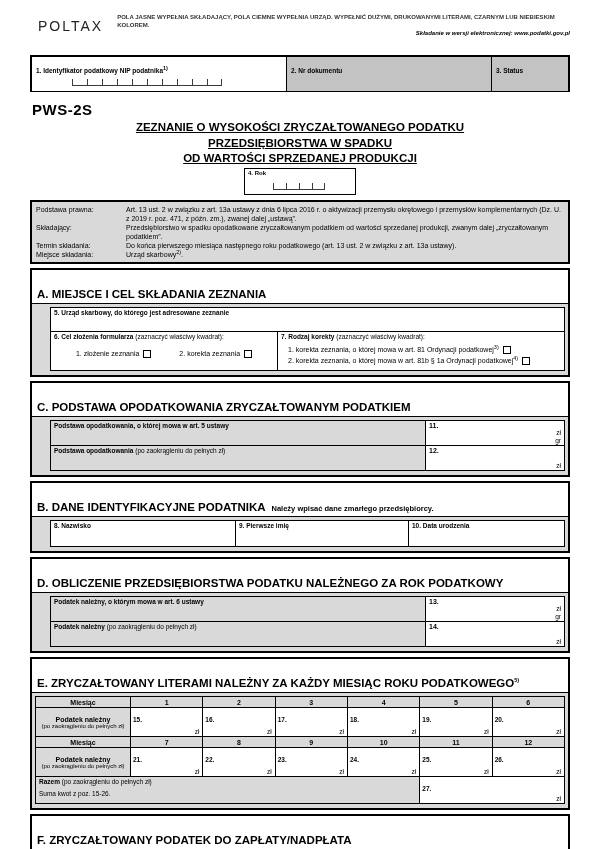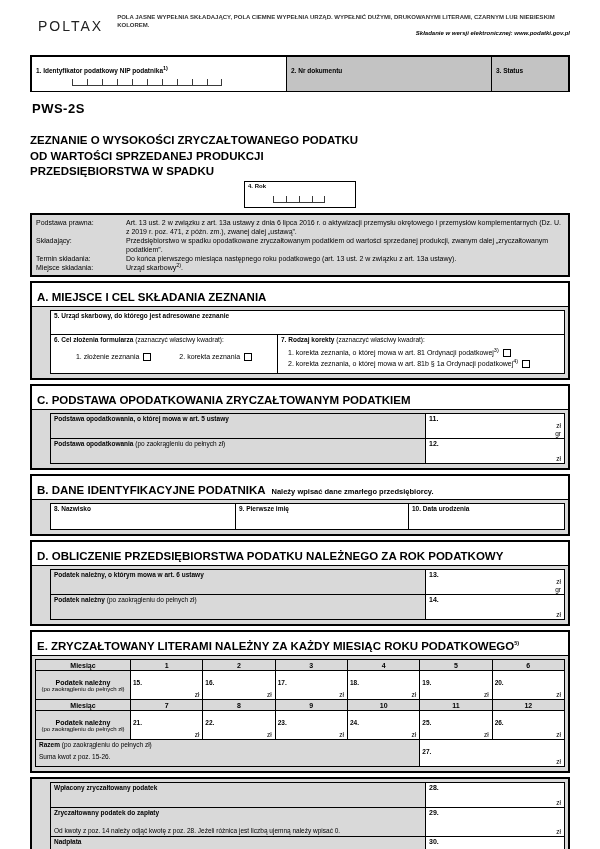--- a/index.html
+++ b/index.html
@@ -24,40 +24,40 @@
   .hdr-cell:last-child { border-right:none; }
   .hdr-cell .lbl { font-size:6.5px; font-weight:bold; }
   .hdr-nip { width:255px; background:#fff; }
   .hdr-doc { width:205px; background:#c3c3c3; }
   .hdr-status { flex:1; background:#c3c3c3; }
   .comb { display:flex; }
   .comb .cc { width:15px; height:7px; border-bottom:1px solid #3a3a3a; border-left:1px solid #3a3a3a; }
   .comb .cc:last-child { border-right:1px solid #3a3a3a; }
   .nip-comb { position:absolute; left:40px; bottom:5px; }
 
-  .form-code { font-size:13px; font-weight:bold; margin:9px 0 17px 2px; letter-spacing:.5px; }
-
-  
-  .main-title { text-align:left; font-weight:bold; font-size:11.5px; line-height:1.35; }
+  .form-code { font-size:15px; font-weight:bold; margin:9px 0 2px 2px; letter-spacing:.5px; }
+
+  
+  .main-title { text-align:center; font-weight:bold; font-size:11.5px; line-height:1.35;text-decoration:underline; }
   .za-rok { text-align:center; font-weight:bold; font-size:10px; margin-top:2px; }
   .rok-box { width:112px; height:27px; border:1.5px solid #000; margin:1px auto 5px auto; position:relative; }
   .rok-box .lbl { font-size:6px; font-weight:bold; padding:1px 3px; }
   .rok-comb { position:absolute; left:28px; bottom:4px; }
   .rok-comb .cc { width:13px; }
 
   
   .legal { border:2px solid #000; background:#d9d9d9; padding:3px 6px 3px 4px; margin-bottom:4px; }
   .legal-row { display:flex; font-size:7px; line-height:1.3; }
   .legal-lbl { width:90px; flex:none; }
   .legal-txt { flex:1; }
   sup { font-size:5.5px; vertical-align:super; line-height:0; }
 
   
   .section { border:2px solid #000; background:#d9d9d9; margin-bottom:4px; }
-  .sec-title { background:#fff; border-bottom:1.5px solid #000; font-weight:bold; font-size:11.5px; padding:8px 5px 3px 5px; }
+  .sec-title { background:#fff; border-bottom:1.5px solid #000; font-weight:bold; font-size:11.5px; padding:18px 5px 3px 5px; }
   .sec-title .tnote { font-weight:bold; font-size:7.5px; margin-left:6px; }
   .sec-body { padding:0 3px 4px 18px; }
   .sec-body-flush { padding:3px 3px 4px 3px; }
 
   .wbox { background:#fff; border:1px solid #000; position:relative; }
   .gbox { background:#d9d9d9; border:1px solid #000; position:relative; }
   .flbl { font-size:6.5px; font-weight:bold; padding:1px 3px; line-height:1.3; }
   .flbl .note { font-weight:normal; }
 
   
@@ -138,22 +138,22 @@
     </div>
     <div class="hdr-cell hdr-status">
       <span class="lbl">3. Status</span>
     </div>
   </div>
 
   <div class="form-code">PWS-2S</div>
 
   <div class="main-title">
     <div>ZEZNANIE O WYSOKOŚCI ZRYCZAŁTOWANEGO PODATKU</div>
+    <div>PRZEDSIĘBIORSTWA W SPADKU</div>
     <div>OD WARTOŚCI SPRZEDANEJ PRODUKCJI</div>
-    <div>PRZEDSIĘBIORSTWA W SPADKU</div>
   </div>
   <div class="rok-box">
     <div class="lbl">4. Rok</div>
     <div class="comb rok-comb">
       <span class="cc"></span>
         <span class="cc"></span>
         <span class="cc"></span>
         <span class="cc"></span>
     </div>
   </div>
@@ -375,20 +375,21 @@
           <td class="razem-cell" colspan="2">
             <div class="ecell"><span class="num">27.</span><span class="zl">zł</span></div>
           </td>
         </tr>
       </tbody>
         </table>
     </div>
   </div>
 
   <div class="section">
+    <div class="sec-title">F. ZRYCZAŁTOWANY PODATEK DO ZAPŁATY/NADPŁATA</div>
     <div class="sec-body">
       <div class="amt-row h26">
         <div class="gbox amt-lbl">
           <div class="flbl">Wpłacony zryczałtowany podatek</div>
           <div class="subnote"></div>
         </div>
         <div class="wbox amt-cell">
           <span class="amt-num">28.</span>
           <span class="units">
               <span>zł</span>

